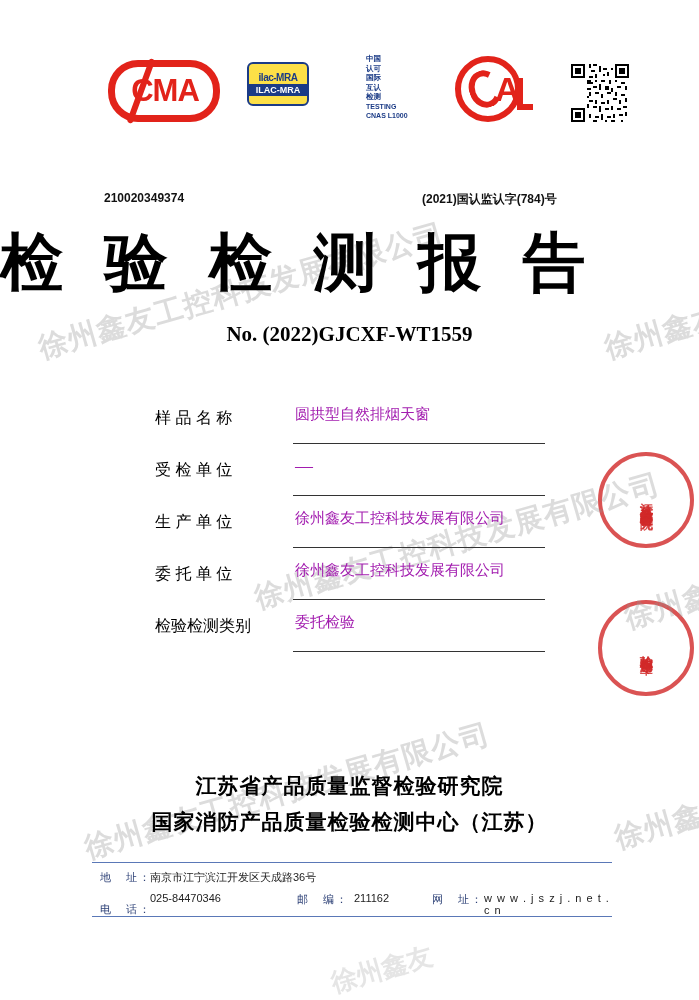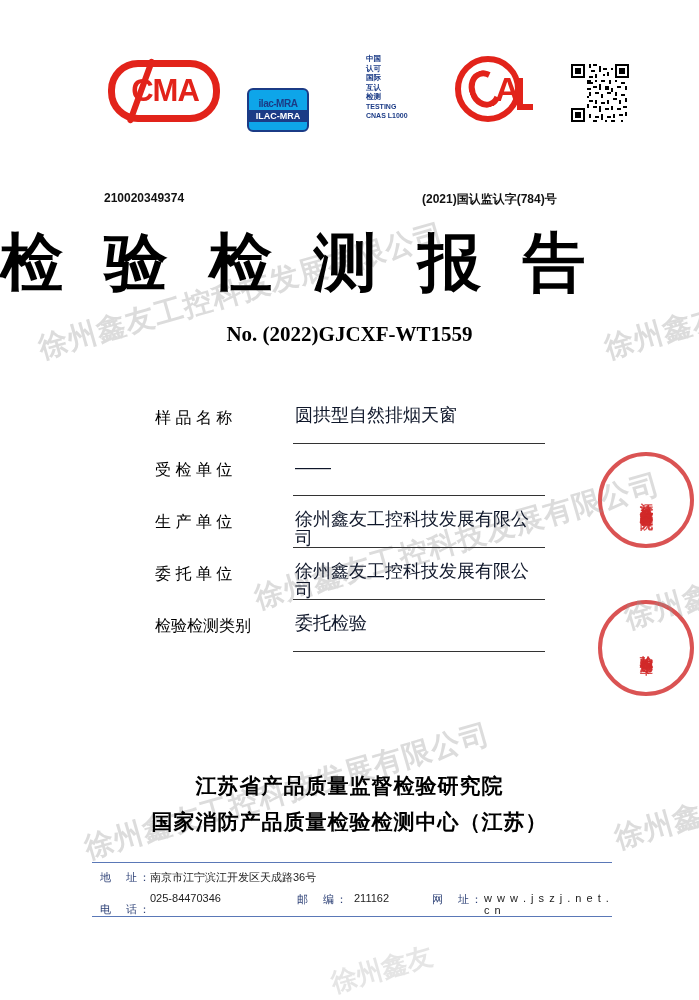--- a/index.html
+++ b/index.html
@@ -84,30 +84,30 @@
     position: absolute;
     left: 30px; top: -3px;
     width: 6px; height: 68px;
     background: #e2231a;
     transform: rotate(20deg);
     border-radius: 3px;
   }
 
   
   .ilac {
-    left: 247px; top: 40px;
+    left: 247px; top: 14px;
     width: 62px; height: 44px;
     border: 2px solid #1b3b86;
     border-radius: 6px;
     box-sizing: border-box;
     display: flex;
     align-items: center;
     justify-content: center;
     overflow: hidden;
-    background: #0ea5e9;
+    background: #fde047;
   }
   .ilac .band {
     width: 100%;
     text-align: center;
     font-family: "Liberation Sans", "DejaVu Sans", sans-serif;
     font-weight: 700;
     font-size: 10px;
     color: #1b3b86;
     line-height: 12px;
   }
@@ -291,23 +291,23 @@
     font-weight: 400;
     color: #000;
     letter-spacing: 0px;
     white-space: nowrap;
   }
   .field-value {
     position: absolute;
     left: 140px;
     top: 8px;
     width: 250px;
-    font-family: Liberation Sans, sans-serif;
-    font-size: 18px;
-    color: #0f172a;
+    font-family: Liberation Mono, monospace;
+    font-size: 15px;
+    color: #a21caf;
     line-height: 19px;
   }
   .field-rule {
     position: absolute;
     left: 138px;
     right: 0;
     bottom: 6px;
     border-bottom: 1px solid #333;
   }
 

